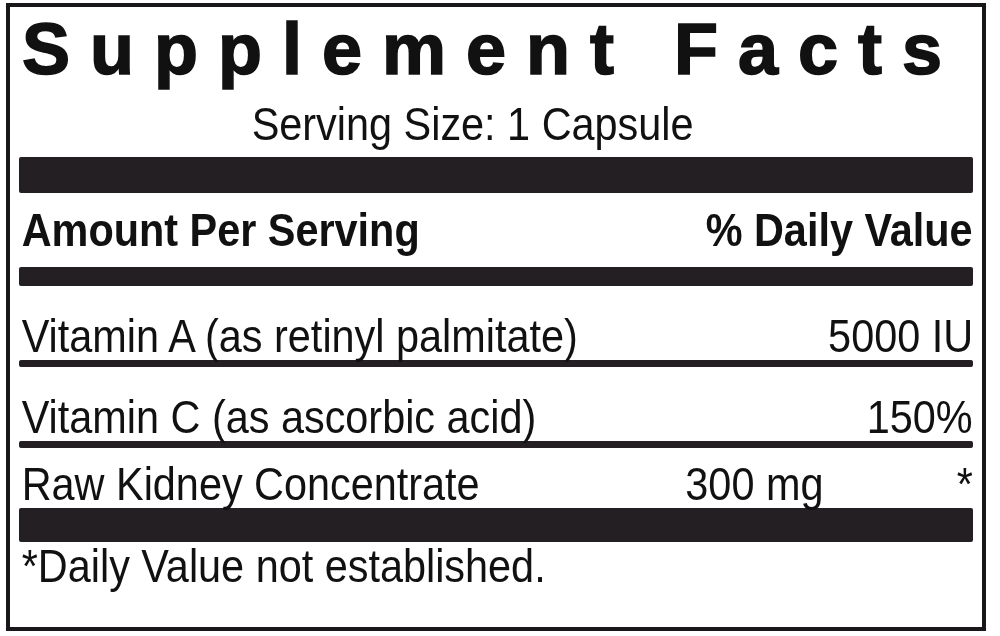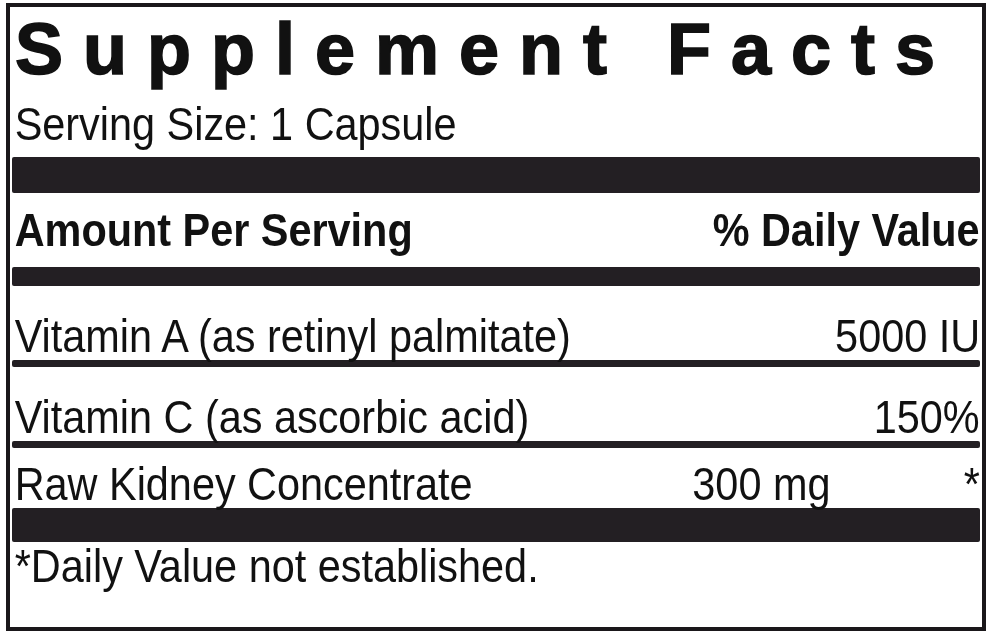--- a/index.html
+++ b/index.html
@@ -22,41 +22,42 @@
     position: absolute;
     left: 6px;
     top: 3px;
     width: 980px;
     height: 628px;
     box-sizing: border-box;
     border: 4px solid #1a171a;
     background: #ffffff;
     display: flex;
     flex-direction: column;
-    padding: 0 2px;
+    padding: 0 9px;
   }
   .title-row {
     height: 84px;
     display: flex;
     align-items: center;
     overflow: hidden;
   }
   .title-text {
     font-size: 72px;
     font-weight: bold;
     letter-spacing: 20px;
     line-height: 1;
     white-space: nowrap;
     padding-left: 3px;
     -webkit-text-stroke: 1.6px #111111;
   }
   .serving-row {
     height: 66px;
     display: flex;
     align-items: center;
+    justify-content: center;
   }
   .bar {
     background: #231f23;
     border-radius: 2px;
     flex: none;
   }
   .bar-thick { height: 36px; }
   .bar-medium { height: 19px; }
   .bar-bottom { height: 34px; }
   .divider {

